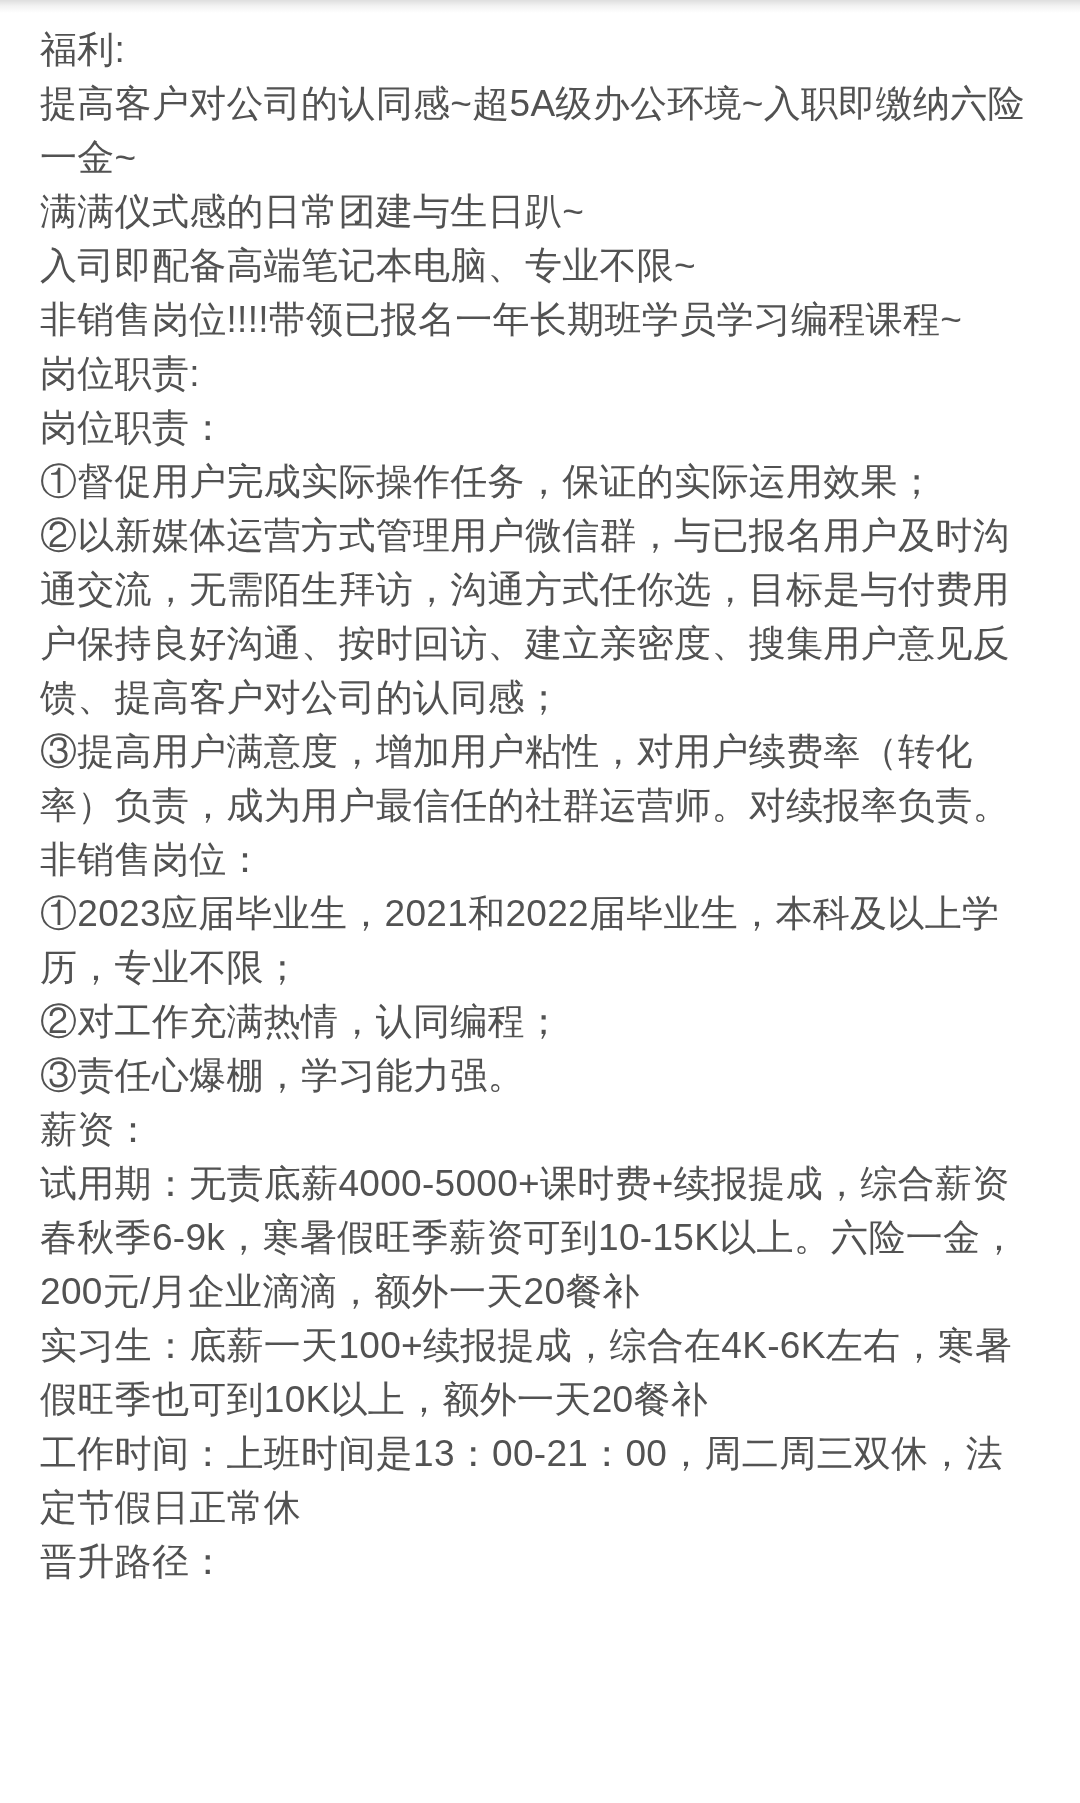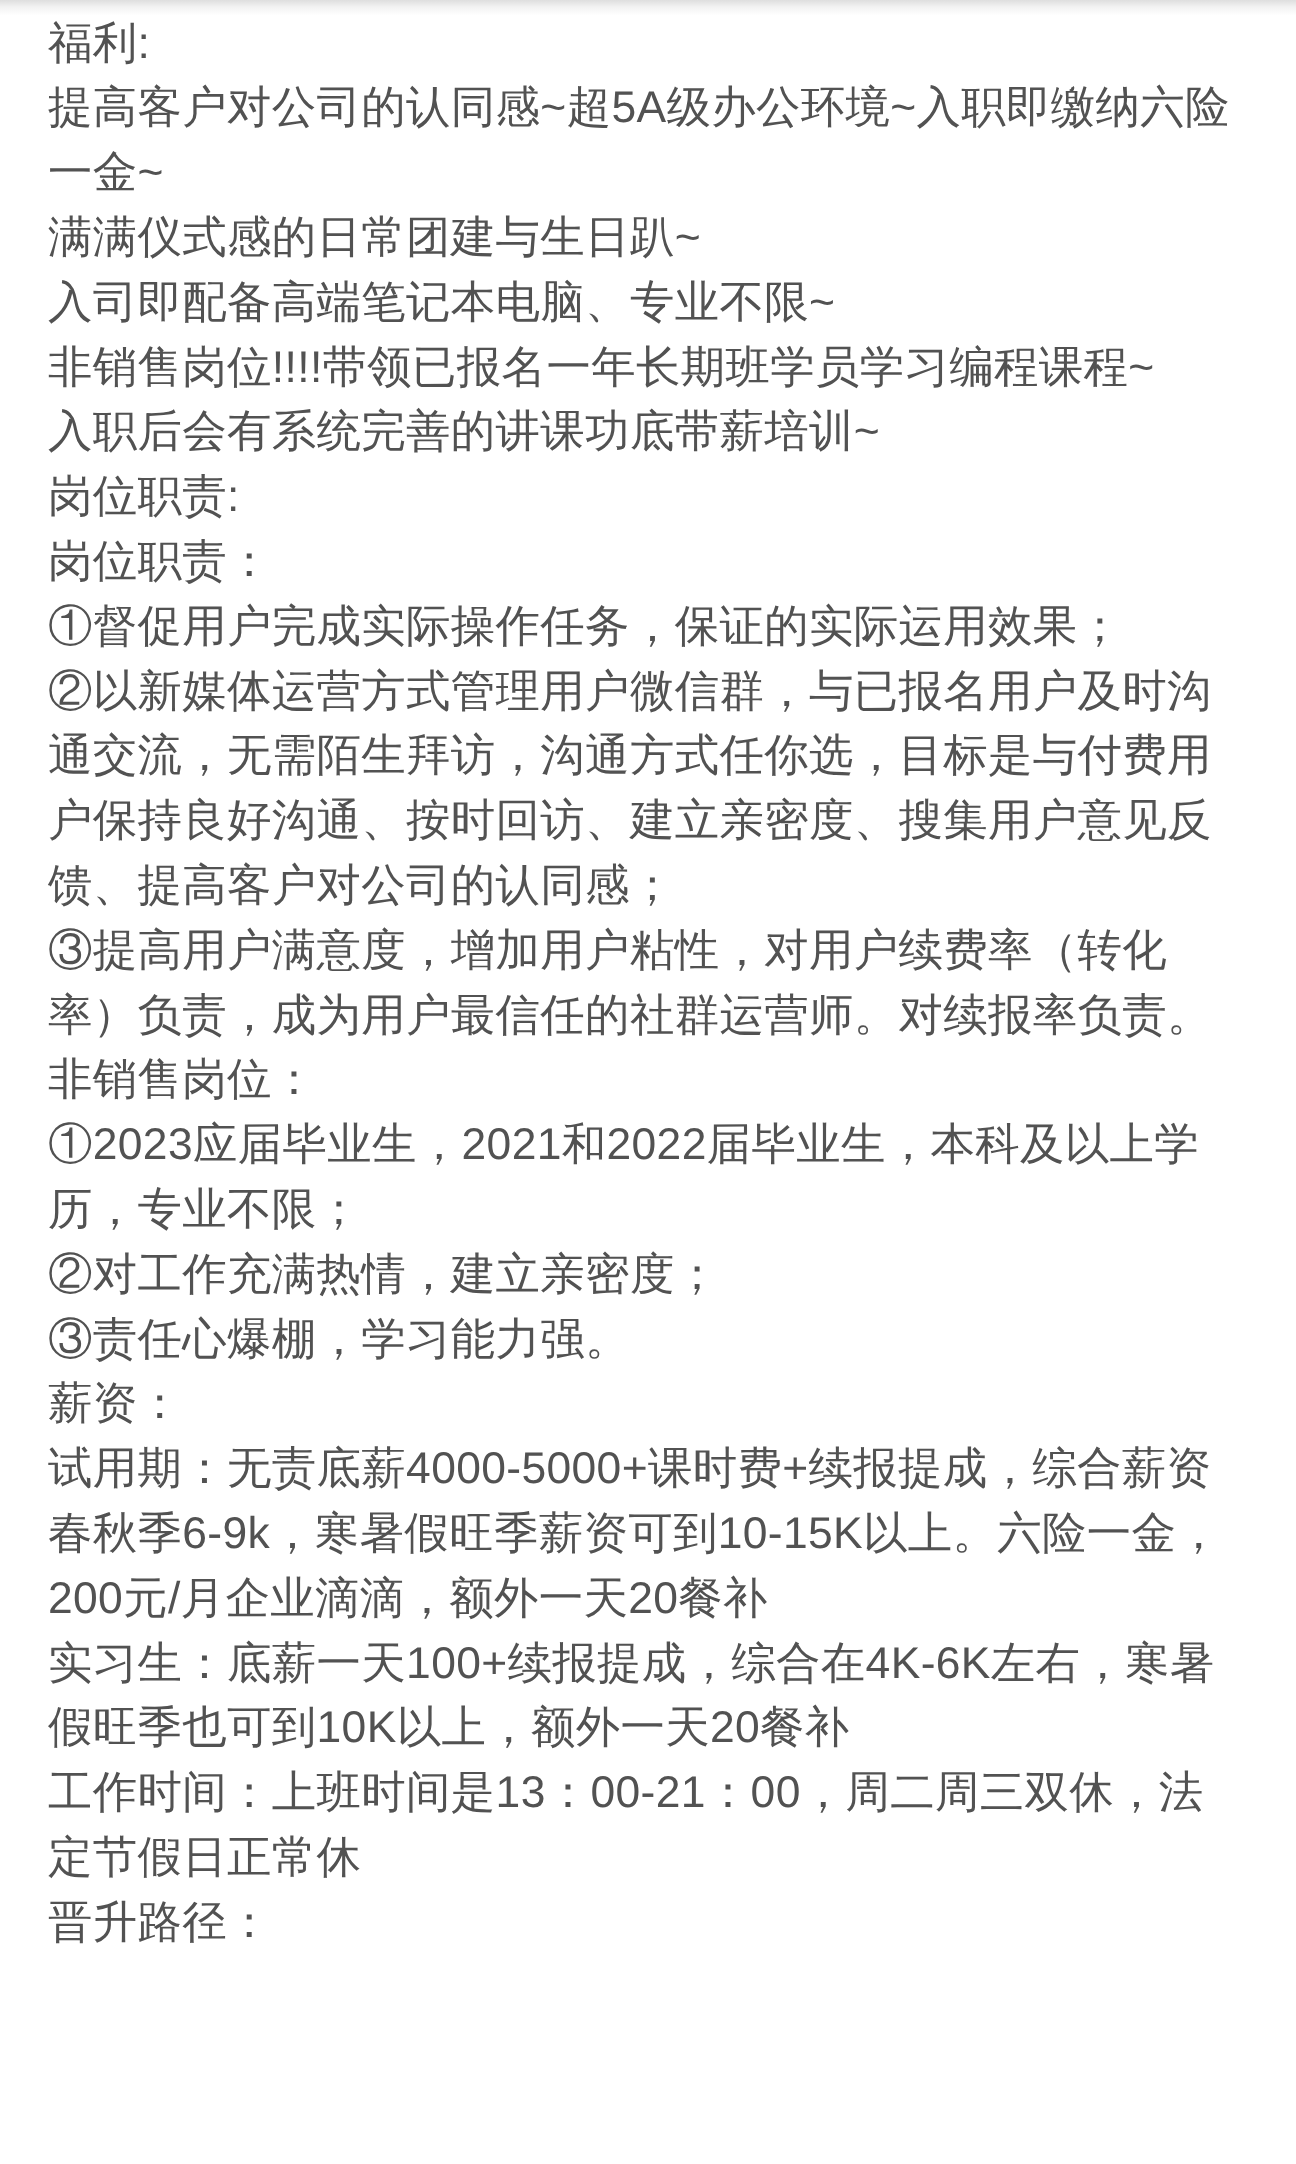--- a/index.html
+++ b/index.html
@@ -17,21 +17,21 @@
     width: 100%; height: 13px;
     background: linear-gradient(to bottom,
       rgba(0,0,0,0.13) 0%,
       rgba(0,0,0,0.05) 45%,
       rgba(0,0,0,0.00) 100%);
     pointer-events: none;
   }
   .content {
     box-sizing: border-box;
     width: 1080px;
-    padding: 9px 44px 0 40px;
+    padding: 23px 44px 0 40px;
     font-size: 37px;
     line-height: 54px;
     color: #525252;
     letter-spacing: 0.3px;
   }
   .content p {
     margin: 0;
     min-height: 54px;          
     word-break: break-all;     
     overflow-wrap: anywhere;
@@ -42,29 +42,28 @@
 <body style="background: rgb(255, 255, 255);">
 
 <div class="top-shadow"></div>
 
 <main class="content" style="color: rgb(82, 82, 82);">
   <p>福利:</p>
   <p>提高客户对公司的认同感~超5A级办公环境~入职即缴纳六险一金~</p>
   <p>满满仪式感的日常团建与生日趴~</p>
   <p>入司即配备高端笔记本电脑、专业不限~</p>
   <p>非销售岗位!!!!带领已报名一年长期班学员学习编程课程~</p>
-  <p>入职后会有系统完善的讲课功底带薪培训~</p>
   <p>岗位职责:</p>
   <p>岗位职责：</p>
   <p>①督促用户完成实际操作任务，保证的实际运用效果；</p>
   <p>②以新媒体运营方式管理用户微信群，与已报名用户及时沟通交流，无需陌生拜访，沟通方式任你选，目标是与付费用户保持良好沟通、按时回访、建立亲密度、搜集用户意见反馈、提高客户对公司的认同感；</p>
   <p>③提高用户满意度，增加用户粘性，对用户续费率（转化率）负责，成为用户最信任的社群运营师。对续报率负责。</p>
   <p>非销售岗位：</p>
   <p>①2023应届毕业生，2021和2022届毕业生，本科及以上学历，专业不限；</p>
-  <p>②对工作充满热情，建立亲密度；</p>
+  <p>②对工作充满热情，认同编程；</p>
   <p>③责任心爆棚，学习能力强。</p>
   <p>薪资：</p>
   <p>试用期：无责底薪4000-5000+课时费+续报提成，综合薪资春秋季6-9k，寒暑假旺季薪资可到10-15K以上。六险一金，200元/月企业滴滴，额外一天20餐补</p>
   <p>实习生：底薪一天100+续报提成，综合在4K-6K左右，寒暑假旺季也可到10K以上，额外一天20餐补</p>
   <p>工作时间：上班时间是13：00-21：00，周二周三双休，法定节假日正常休</p>
   <p>晋升路径：</p>
   <p></p>
 </main>
 
 </body></html>

